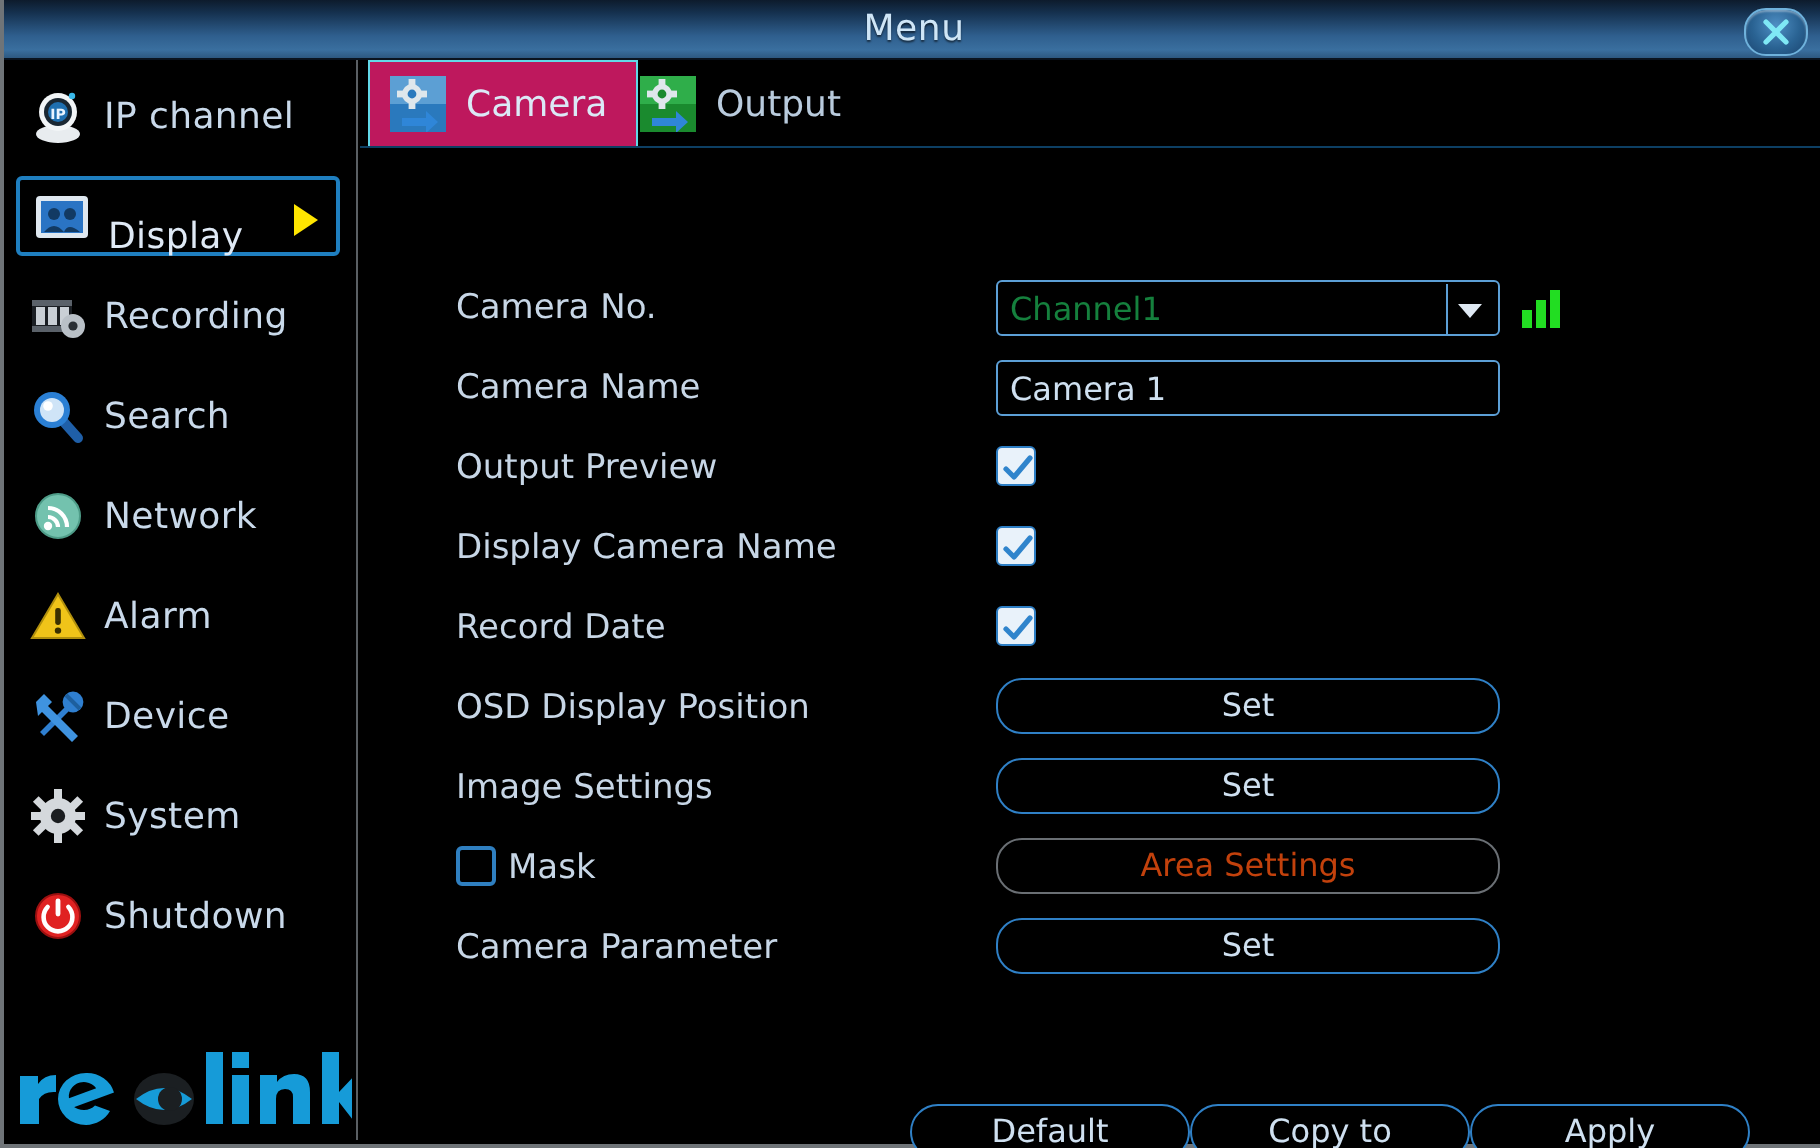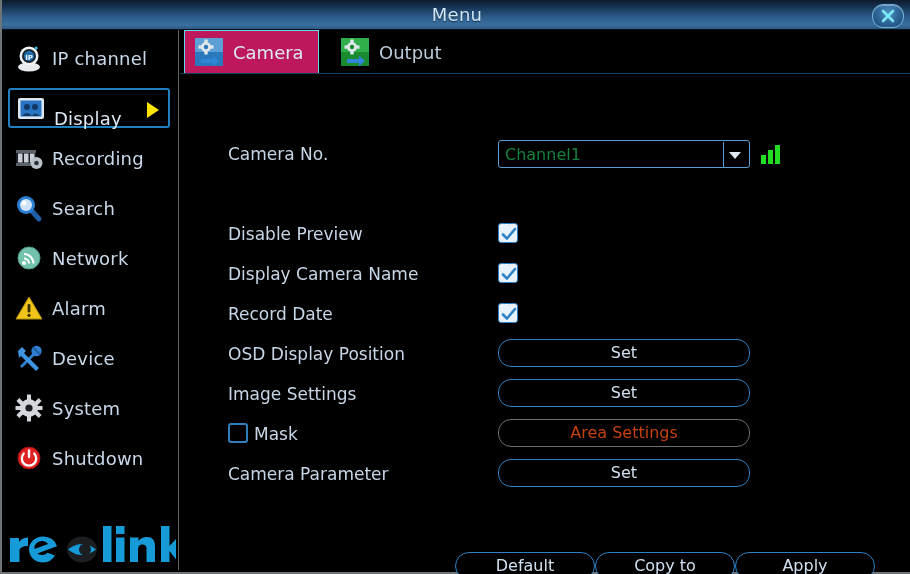--- a/index.html
+++ b/index.html
@@ -337,21 +337,21 @@
                 <rect x="9.3" y="12.5" width="3.4" height="4"></rect>
               <rect x="3.5" y="7.3" width="4" height="3.4"></rect>
                 <rect x="14.5" y="7.3" width="4" height="3.4"></rect>
             </g>
             <circle cx="11" cy="9" r="2.2" fill="#2a79bd"></circle>
             <path d="M6 21 h12 v-3.5 L24 23 L18 28.5 V25 H6 Z" fill="#2f86d8"></path>
           </svg>
         </span>
         <span class="tlbl">Camera</span>
       </div>
-      <div class="tab" style="left:151px">
+      <div class="tab" style="left:130px">
         <span class="ticon">
           <svg width="28" height="28" viewBox="0 0 28 28">
             <rect x="0" y="0" width="28" height="28" fill="#1a8a2e"></rect>
             <rect x="0" y="0" width="28" height="14" fill="#2fae4a"></rect>
             <g fill="#dfe7ec">
               <circle cx="11" cy="9" r="5"></circle>
               <rect x="9.3" y="1.5" width="3.4" height="4"></rect>
                 <rect x="9.3" y="12.5" width="3.4" height="4"></rect>
               <rect x="3.5" y="7.3" width="4" height="3.4"></rect>
                 <rect x="14.5" y="7.3" width="4" height="3.4"></rect>
@@ -378,23 +378,31 @@
         </div>
         <div class="signal">
           <svg width="22" height="22" viewBox="0 0 22 22">
             <rect x="1" y="12" width="5" height="9" fill="#22dd22"></rect>
             <rect x="8" y="7" width="5" height="14" fill="#22dd22"></rect>
             <rect x="15" y="2" width="5" height="19" fill="#22dd22"></rect>
           </svg>
         </div>
       </div>
 
+      <div class="row" style="top:100px">
+        <div class="rlabel">Camera Name</div>
+        <div class="field">
+          <div class="textinput">
+            <span class="tv">Camera 1</span>
+          </div>
+        </div>
+      </div>
 
       <div class="row" style="top:140px">
-        <div class="rlabel">Disable Preview</div>
+        <div class="rlabel">Output Preview</div>
         <div class="cbox on">
           <svg width="16" height="16" viewBox="0 0 16 16">
             <path d="M2 8.5 L6 12.5 L14 3" stroke="#2f84cc" stroke-width="2.6" fill="none" stroke-linecap="round" stroke-linejoin="round"></path>
           </svg>
         </div>
       </div>
 
       <div class="row" style="top:180px">
         <div class="rlabel">Display Camera Name</div>
         <div class="cbox on">

